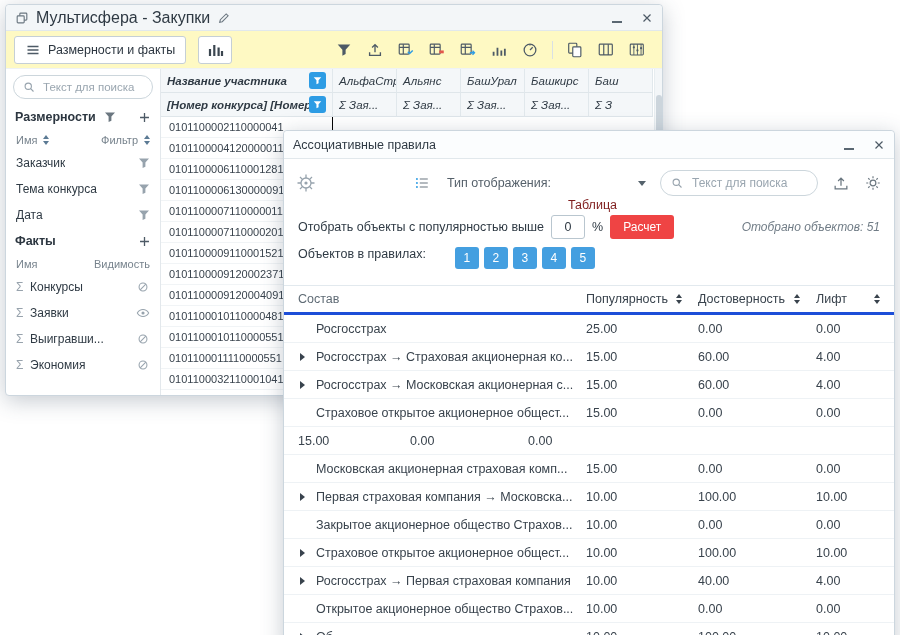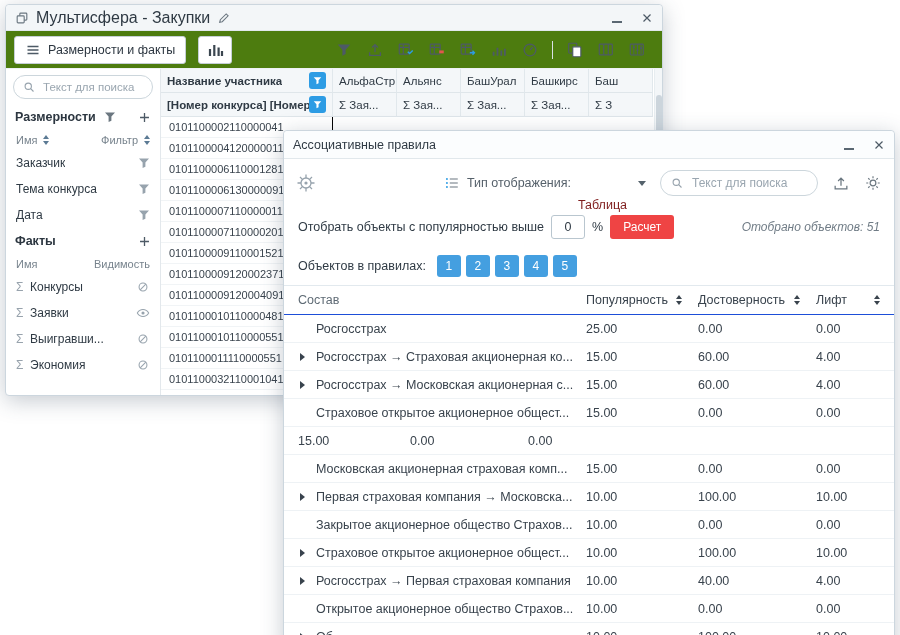--- a/index.html
+++ b/index.html
@@ -28,21 +28,21 @@
   .gray{color:#97a3ad;} .mid{color:#6b7780;}
   .sort{display:inline-flex;flex-direction:column;gap:2px;margin-left:6px;}
   .sort::before{content:"";border-left:3.5px solid transparent;border-right:3.5px solid transparent;border-bottom:4px solid currentColor;}
   .sort::after{content:"";border-left:3.5px solid transparent;border-right:3.5px solid transparent;border-top:4px solid currentColor;}
   .tri{width:0;height:0;border-top:4px solid transparent;border-bottom:4px solid transparent;border-left:5px solid #39434d;}
   .tri-slot{width:13px;display:inline-flex;align-items:center;flex:0 0 13px;}
   .chev{width:0;height:0;border-left:4.5px solid transparent;border-right:4.5px solid transparent;border-top:5px solid #55626c;margin-left:4px;}
 
   
   .toolbar{height:38px;flex:0 0 38px;display:flex;align-items:center;gap:12px;padding:0 8px;
-    border-bottom:1px solid #eef2f4;background:#4d7c0f;}
+    border-bottom:1px solid #eef2f4;background:#fef9c3;}
   .btn-outline{display:flex;align-items:center;gap:7px;border:1px solid #c5cfd6;border-radius:3px;
     height:28px;padding:0 10px;font-size:12.5px;color:#2c3640;background:#fff;font-family:inherit;cursor:pointer;}
   .btn-outline.icon-only{padding:0 7px;}
   .icon-strip{margin-left:auto;display:flex;align-items:center;gap:13px;padding-right:8px;}
   .vr{width:1px;height:18px;background:#d9e0e5;}
 
   
   .content{flex:1;display:flex;min-height:0;}
   .sidebar{width:155px;flex:0 0 155px;border-right:1px solid #e3e8ec;display:flex;flex-direction:column;padding-top:6px;}
   .search-pill{height:24px;margin:0 7px 5px 7px;border:1px solid #ccd6dc;border-radius:13px;
@@ -60,53 +60,53 @@
   .side-item .lbl{white-space:nowrap;overflow:hidden;}
   .side-item .right{margin-left:auto;}
   .sigma{color:#97a2ac;width:14px;font-size:12px;flex:0 0 14px;}
 
   
   .grid{flex:1;display:flex;flex-direction:column;min-width:0;position:relative;overflow:hidden;}
   .g-row{display:flex;flex:0 0 auto;}
   .g-colwrap{display:flex;}
   .g-cell{border-right:1px solid #e1e8ec;border-bottom:1px solid #dfe6ea;display:flex;align-items:center;
     padding:0 6px;white-space:nowrap;overflow:hidden;}
-  .g-head .g-cell{height:24px;background:#f4f7f9;font-size:11.5px;color:#2f3a44;}
+  .g-head .g-cell{height:24px;background:#f4f7f9;font-size:11.5px;color:#2f3a44;font-style:italic;}
   .g-ht{font-weight:bold;overflow:hidden;white-space:nowrap;}
   .c0{width:172px;flex:0 0 172px;justify-content:space-between;}
   .cn{width:64px;flex:0 0 64px;}
   .filter-btn{width:17px;height:17px;border-radius:3px;background:#2d9ce4;display:inline-flex;
     align-items:center;justify-content:center;flex:0 0 17px;cursor:pointer;}
   .g-data{height:21px;border-bottom:1px solid #f1f4f6;}
   .g-data .c0{border-right:1px solid #000000;border-bottom:0;font-size:11px;color:#39434d;justify-content:flex-start;padding-left:8px;}
   .vscroll{position:absolute;top:0;right:0;bottom:0;width:8px;background:#f3f6f8;border-left:1px solid #e7edf0;}
   .vthumb{width:6px;margin:26px auto 0;height:80px;background:#ccd5dc;border-radius:3px;}
 
   
   .dlg-toolbar{height:48px;flex:0 0 48px;display:flex;align-items:center;gap:14px;padding:0 12px;}
   .spacer{flex:1;}
-  .type-group{display:flex;align-items:center;gap:7px;font-size:12.5px;color:#39434d;cursor:pointer;justify-content:space-between;}
+  .type-group{display:flex;align-items:center;gap:17px;font-size:12.5px;color:#39434d;cursor:pointer;justify-content:space-between;}
   .type-label{color:#55606a;}
   .type-value{color:#7f1d1d;margin-top:44px;}
   .dlg-search{width:158px;height:26px;border:1px solid #ccd6dc;border-radius:13px;
     display:flex;align-items:center;gap:7px;padding:0 10px;}
   .dlg-search input{border:0;outline:0;width:100%;font-size:12px;color:#39434d;font-family:inherit;background:transparent;}
   .dlg-search input::placeholder{color:#9aa6b0;}
   .dlg-filter{height:40px;flex:0 0 40px;display:flex;align-items:center;gap:7px;padding:0 14px;font-size:12.5px;color:#2f3a44;}
   .pop-input{width:34px;height:24px;border:1px solid #b9c6cf;border-radius:3px;text-align:center;
     font-size:12.5px;color:#2f3a44;font-family:inherit;outline:none;}
   .calc-btn{height:24px;padding:0 13px;background:#ef4444;color:#fff;border:0;border-radius:3px;
     font-size:12px;font-family:inherit;cursor:pointer;}
   .sel-count{margin-left:auto;font-style:italic;color:#707c86;font-size:12px;}
-  .dlg-rules{height:38px;flex:0 0 38px;display:flex;align-items:center;gap:3px;padding:0 14px;font-size:12.5px;color:#2f3a44;}
+  .dlg-rules{height:38px;flex:0 0 38px;display:flex;gap:21px;padding:0 14px;font-size:12.5px;color:#2f3a44;}
   .rules-label{margin-right:8px;}
   .cnt-btn{width:24px;height:22px;background:#449fe0;color:#fff;display:inline-flex;align-items:center;
     justify-content:center;border-radius:3px;font-size:12px;cursor:pointer;}
   .dlg-thead{height:30px;flex:0 0 30px;display:flex;align-items:center;padding:0 14px;
-    border-top:1px solid #e2e9ee;border-bottom:1px solid #1d4ed8;font-size:12.5px;}
+    border-top:1px solid #e2e9ee;border-bottom:3px solid #1d4ed8;font-size:12.5px;}
   .hc{display:flex;align-items:center;justify-content:space-between;color:#39434d;}
   .hc .sort{color:#39434d;cursor:pointer;}
   .col-name{flex:1;color:#5f6b75;justify-content:flex-start;}
   .col-pop{width:112px;flex:0 0 112px;padding-right:16px;}
   .col-conf{width:118px;flex:0 0 118px;padding-right:16px;}
   .col-lift{width:64px;flex:0 0 64px;}
   .dlg-tbody{flex:1;overflow:hidden;}
   .drow{height:28px;display:flex;align-items:center;padding:0 14px;border-bottom:1px solid #eef2f5;
     font-size:12.5px;color:#39434d;cursor:default;}
   .dc{white-space:nowrap;overflow:hidden;}

